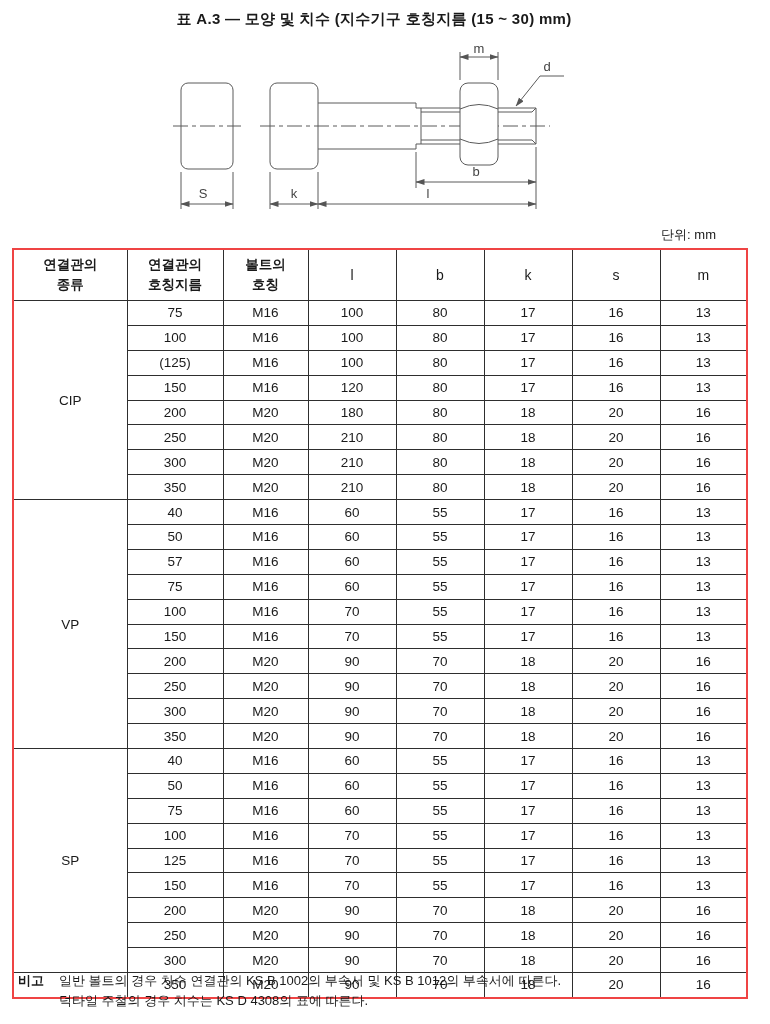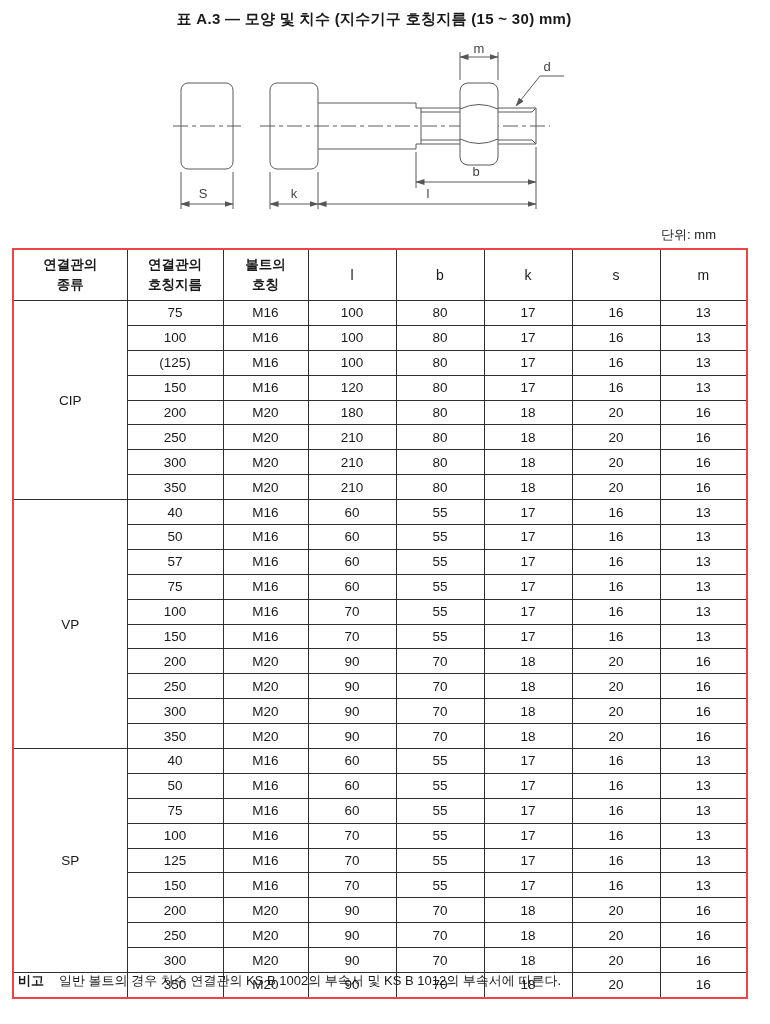--- a/index.html
+++ b/index.html
@@ -392,16 +392,17 @@
           <td>20</td>
           <td>16</td>
         </tr>
       </tbody>
   </table>
 
   <div class="note">
     <span class="note-label">비고</span>
     <span>
       <div>일반 볼트의 경우 치수 연결관의 KS B 1002의 부속서 및 KS B 1012의 부속서에 따른다.</div>
+      <div>덕타일 주철의 경우 치수는 KS D 4308의 표에 따른다.</div>
     </span>
   </div>
 
 </div>
 
 </body></html>

